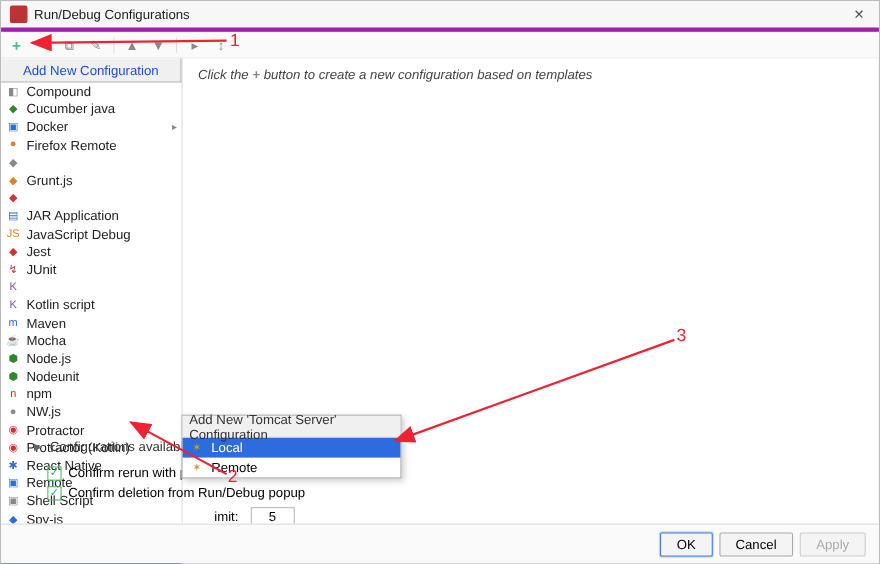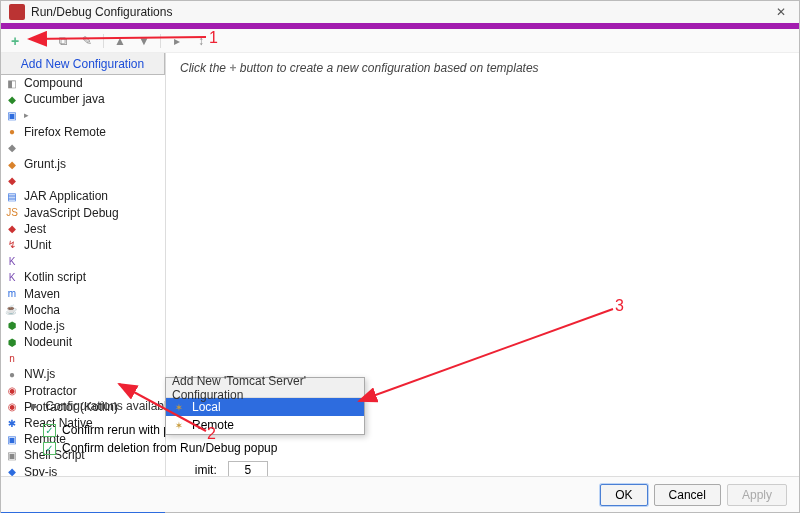--- a/index.html
+++ b/index.html
@@ -1,18 +1,18 @@
 <!DOCTYPE html>
 <html><head>
 <meta charset="utf-8">
 <style>
 * { box-sizing: border-box; margin: 0; padding: 0; font-family: "Segoe UI", Tahoma, sans-serif; font-size: 12px; }
 html, body { width: 800px; height: 513px; overflow: hidden; background: #fff; }
 .window { width: 800px; height: 513px; border: 1px solid #bbb; position: relative; background: #fff; }
-.titlebar { height: 28px; display: flex; align-items: center; padding: 0 8px; border-bottom: 6px solid #a21caf; background: #f7f7f7; }
+.titlebar { height: 28px; display: flex; align-items: center; padding: 0 8px; border-bottom: 4px solid #a21caf; background: #f7f7f7; }
 .titlebar .icon { width: 16px; height: 16px; background: #b33; margin-right: 6px; border-radius: 2px; }
 .titlebar .title { flex: 1; color: #222; }
 .titlebar .close { width: 20px; text-align: center; color: #555; cursor: pointer; }
 .toolbar { height: 24px; display: flex; align-items: center; padding: 0 6px; gap: 8px; border-bottom: 1px solid #eee; background: #fafafa; position: relative; }
 .toolbar .tbtn { width: 16px; height: 16px; display: inline-flex; align-items: center; justify-content: center; color: #888; cursor: pointer; }
 .toolbar .plus { font-weight: bold; color: #5b8; font-size: 14px; }
 .toolbar .minus { color: #999; }
 .toolbar .sep { width: 1px; height: 14px; background: #ddd; }
 .body { display: flex; height: calc(100% - 52px - 36px); }
 .sidebar { width: 165px; border-right: 1px solid #ddd; background: #fff; overflow: visible; position: relative; }
@@ -79,20 +79,21 @@
           <div class="item">
             <span class="ic c-grey">◧</span>
             <span class="lbl">Compound</span>
           </div>
           <div class="item">
             <span class="ic c-green">◆</span>
             <span class="lbl">Cucumber java</span>
           </div>
           <div class="item">
             <span class="ic c-blue">▣</span>
+            <span class="lbl">Docker</span>
             <span class="chev">▸</span>
           </div>
           <div class="item">
             <span class="ic c-orange">●</span>
             <span class="lbl">Firefox Remote</span>
           </div>
           <div class="item">
             <span class="ic c-grey">◆</span>
           </div>
           <div class="item">
@@ -136,20 +137,21 @@
           <div class="item">
             <span class="ic c-green">⬢</span>
             <span class="lbl">Node.js</span>
           </div>
           <div class="item">
             <span class="ic c-green">⬢</span>
             <span class="lbl">Nodeunit</span>
           </div>
           <div class="item">
             <span class="ic c-red">n</span>
+            <span class="lbl">npm</span>
           </div>
           <div class="item">
             <span class="ic c-grey">●</span>
             <span class="lbl">NW.js</span>
           </div>
           <div class="item">
             <span class="ic c-red">◉</span>
             <span class="lbl">Protractor</span>
           </div>
           <div class="item">

